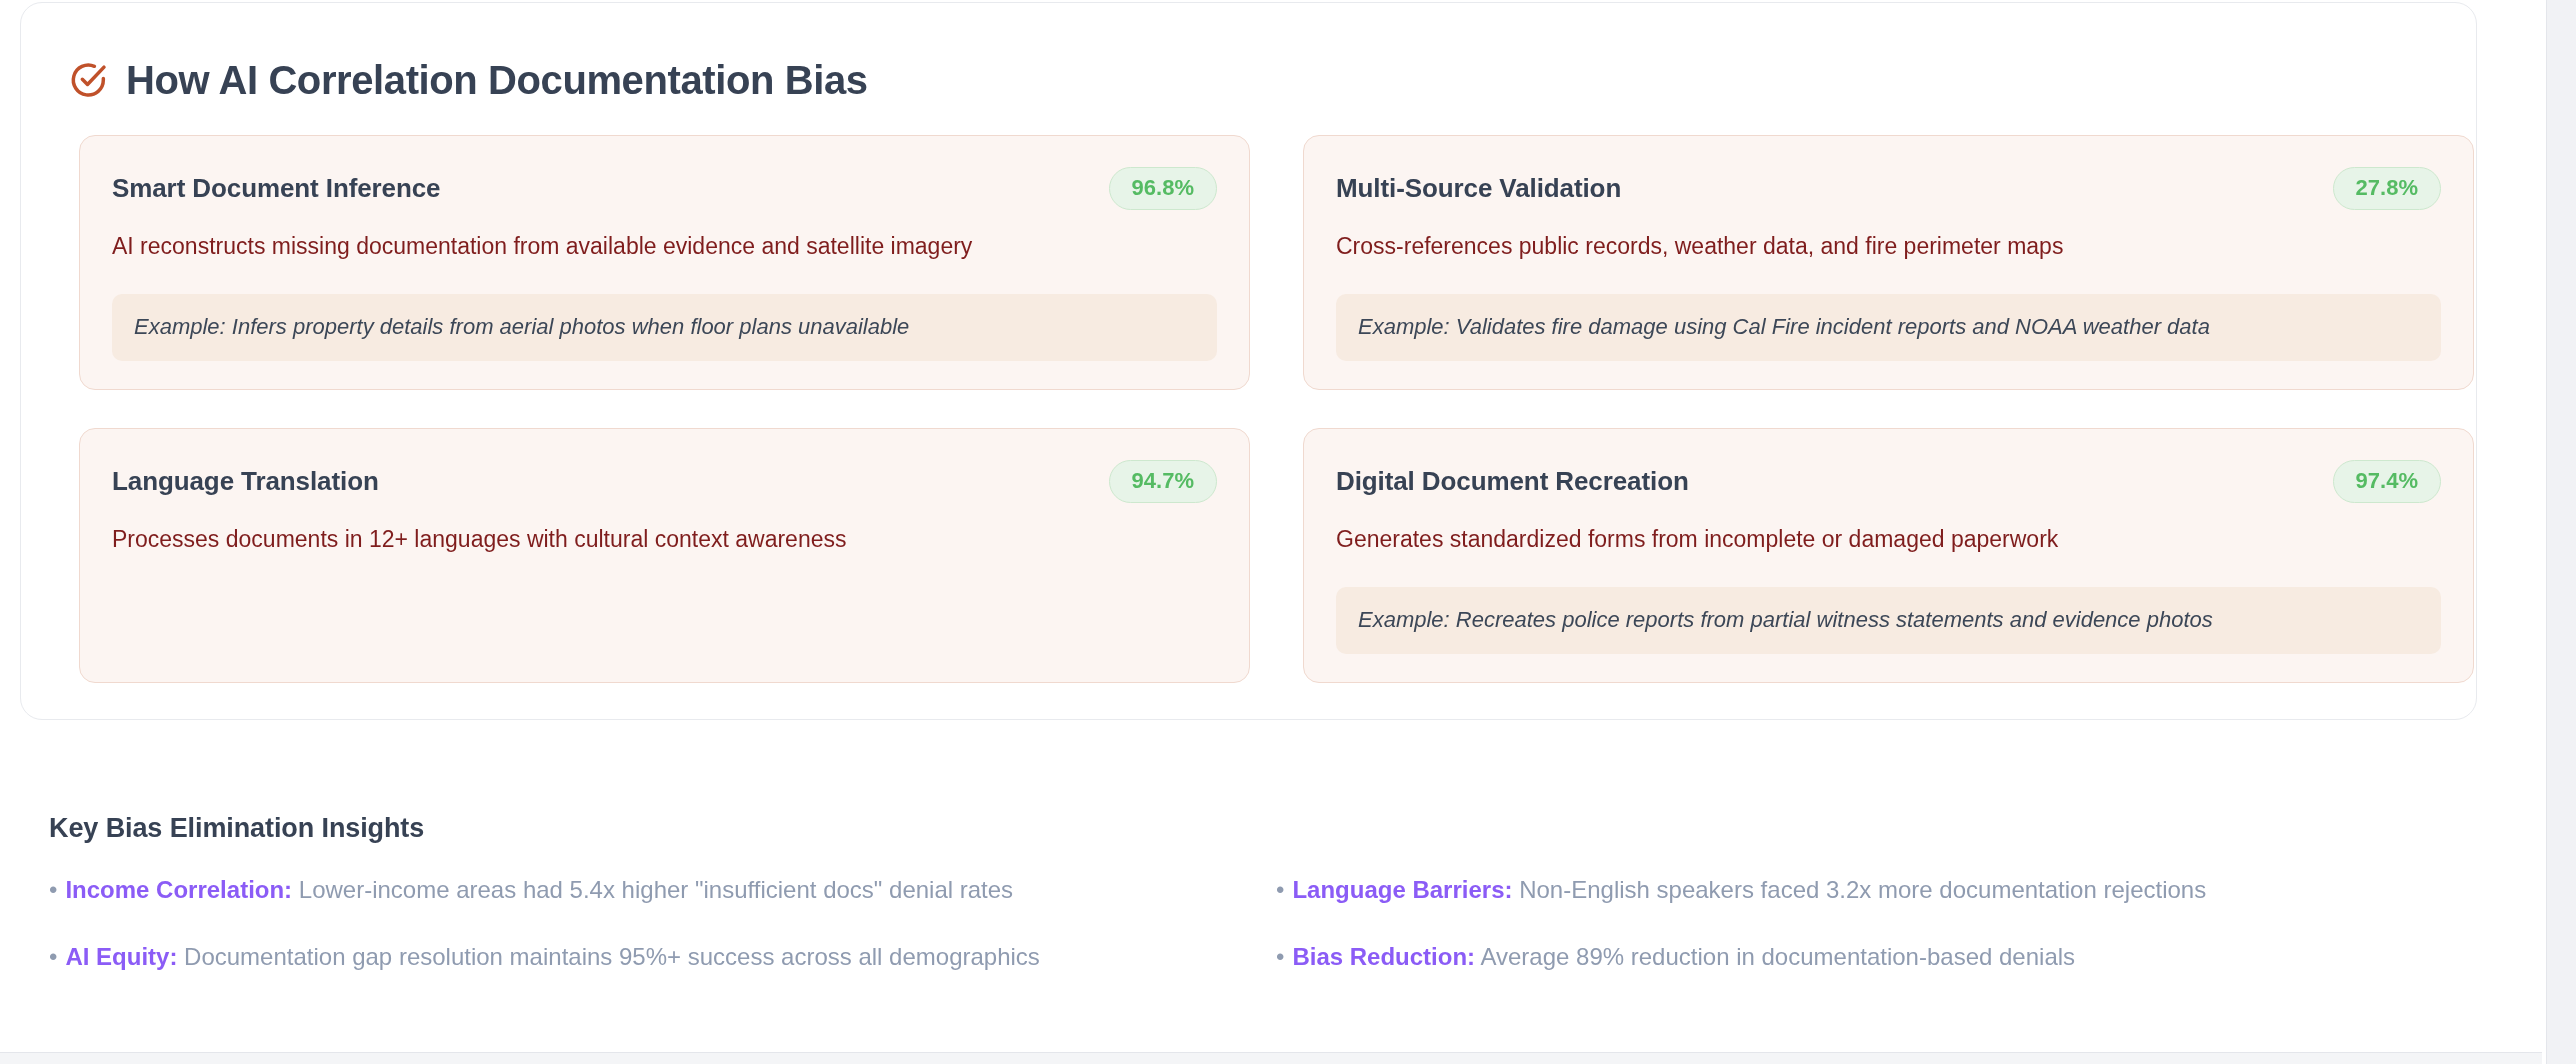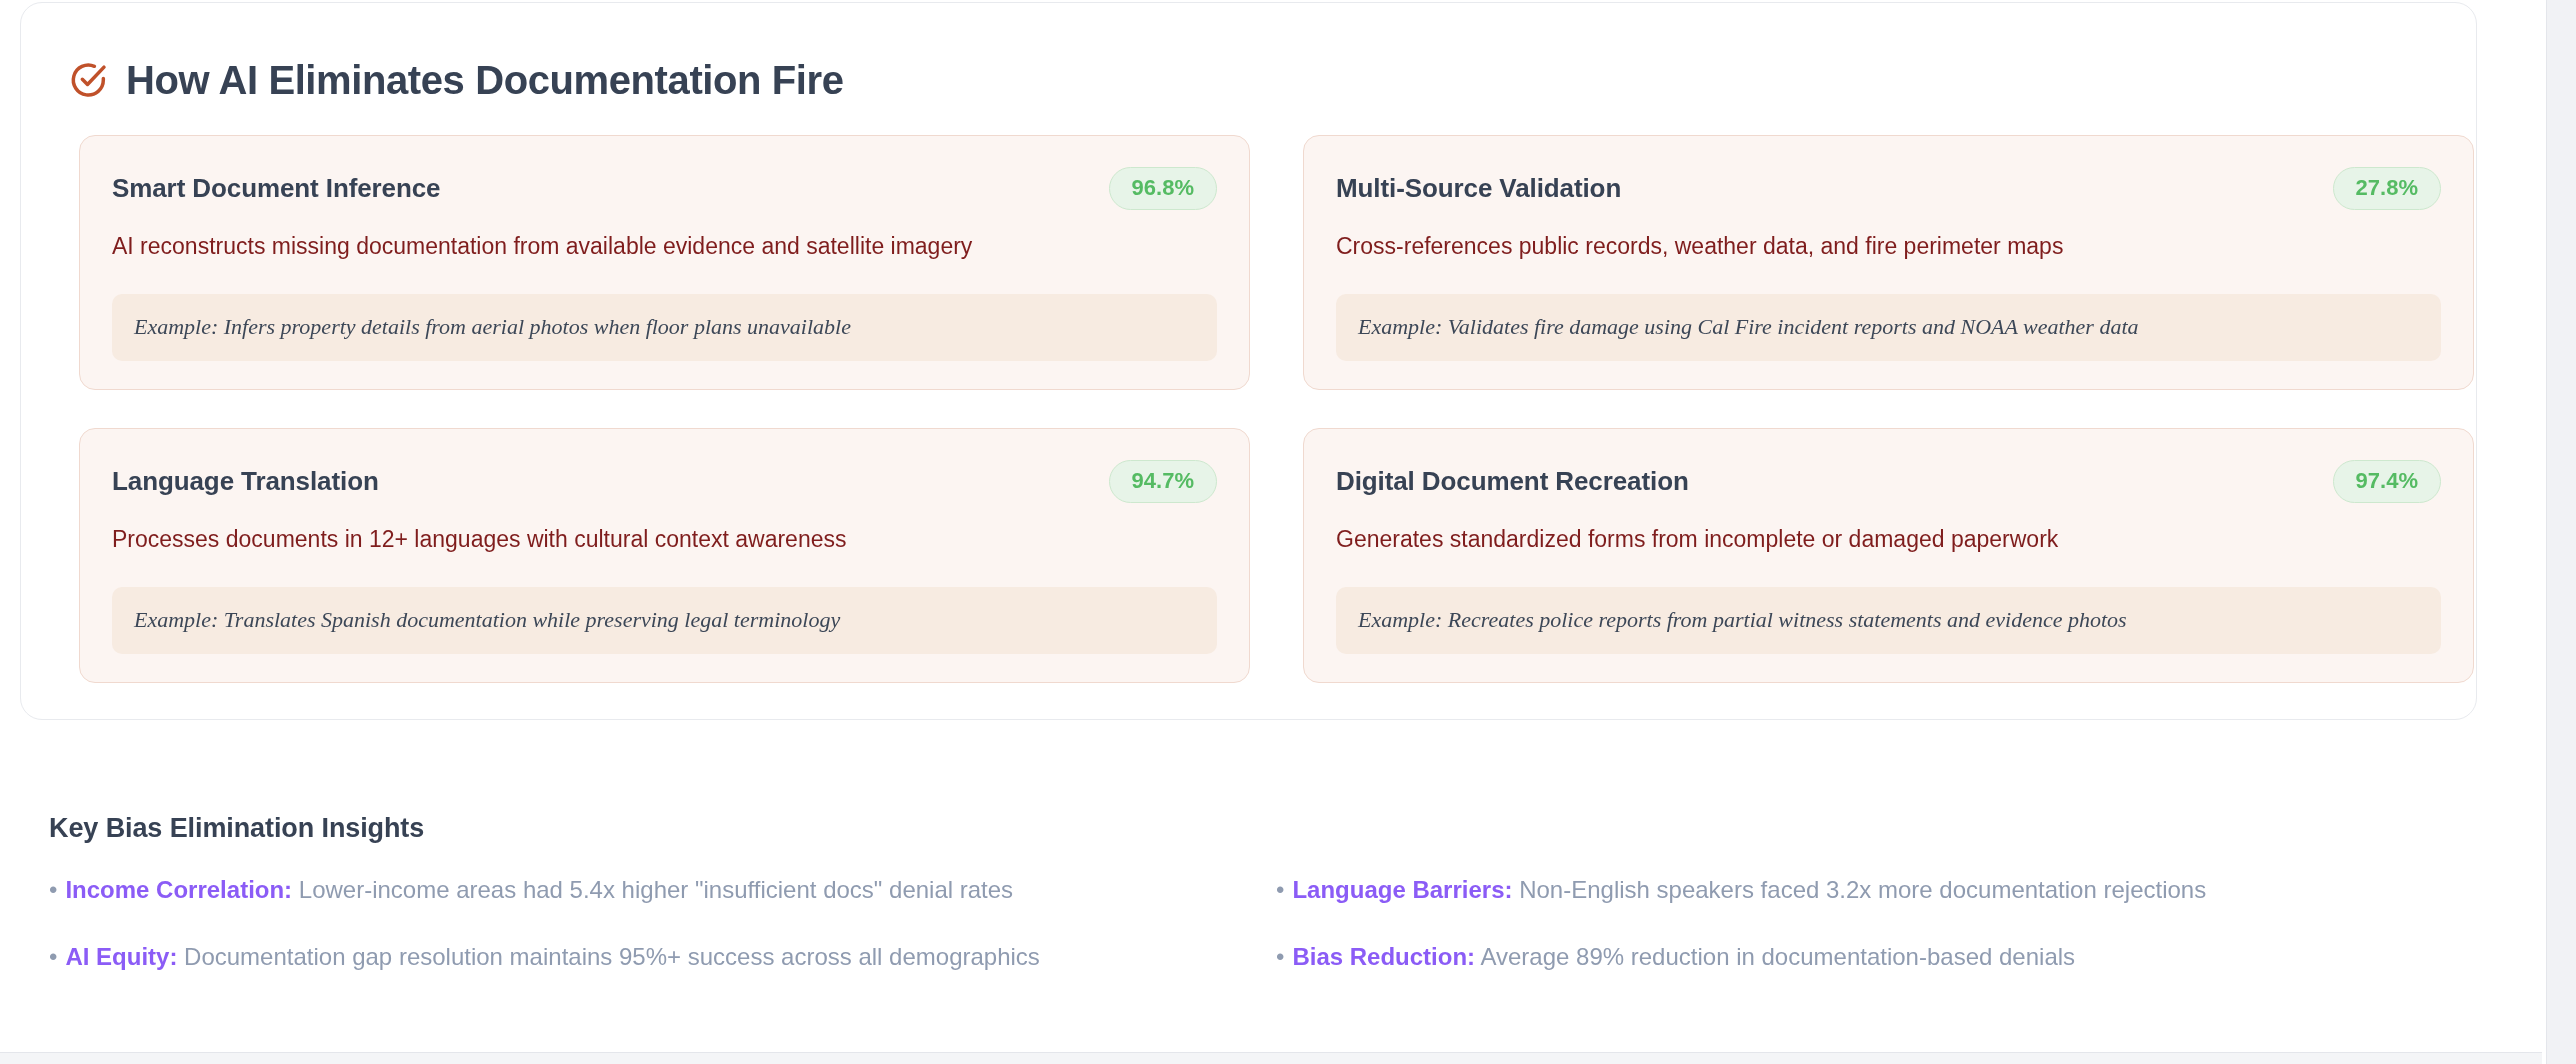--- a/index.html
+++ b/index.html
@@ -131,21 +131,20 @@
 
   .card-example {
     margin-top: 32px;
     background: #F7EBE1;
     border-radius: 10px;
     padding: 19px 22px 21px 22px;
     font-size: 22px;
     font-style: italic;
     color: #3C4757;
     line-height: 1.25;
-    font-family: Liberation Serif, serif;
   }
 
   
   .insights {
     position: absolute;
     left: 49px;
     top: 791px;
     width: 2414px;
   }
 
@@ -210,21 +209,21 @@
 
 <div class="page">
 
   <section class="panel">
 
     <header class="panel-header">
       <svg class="check-icon" viewBox="0 0 24 24" fill="none" stroke="#C0512A" stroke-width="2.1" stroke-linecap="round" stroke-linejoin="round">
         <path d="M21.2 11.1V12a9 9 0 1 1-5.34-8.22"></path>
         <path d="M8.6 11.6 11.7 14.7 21.6 4.3"></path>
       </svg>
-      <h1 class="panel-title">How AI Eliminates Documentation Fire</h1>
+      <h1 class="panel-title">How AI Correlation Documentation Bias</h1>
     </header>
 
     <div class="card-grid">
 
       <article class="feature-card">
         <div class="card-top">
           <h2 class="card-title">Smart Document Inference</h2>
           <span class="accuracy-badge">96.8%</span>
         </div>
         <p class="card-desc">AI reconstructs missing documentation from available evidence and satellite imagery</p>
@@ -239,21 +238,20 @@
         <p class="card-desc">Cross-references public records, weather data, and fire perimeter maps</p>
         <div class="card-example">Example: Validates fire damage using Cal Fire incident reports and NOAA weather data</div>
       </article>
 
       <article class="feature-card">
         <div class="card-top">
           <h2 class="card-title">Language Translation</h2>
           <span class="accuracy-badge">94.7%</span>
         </div>
         <p class="card-desc">Processes documents in 12+ languages with cultural context awareness</p>
-        <div class="card-example">Example: Translates Spanish documentation while preserving legal terminology</div>
       </article>
 
       <article class="feature-card">
         <div class="card-top">
           <h2 class="card-title">Digital Document Recreation</h2>
           <span class="accuracy-badge">97.4%</span>
         </div>
         <p class="card-desc">Generates standardized forms from incomplete or damaged paperwork</p>
         <div class="card-example">Example: Recreates police reports from partial witness statements and evidence photos</div>
       </article>

